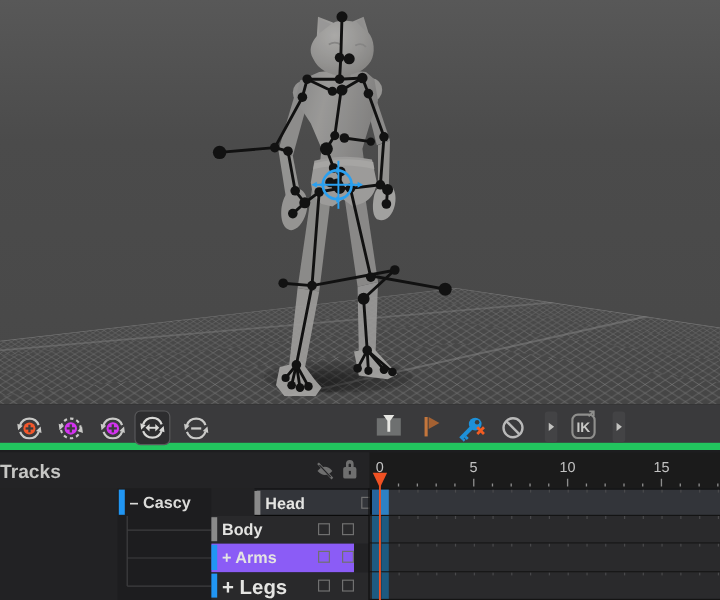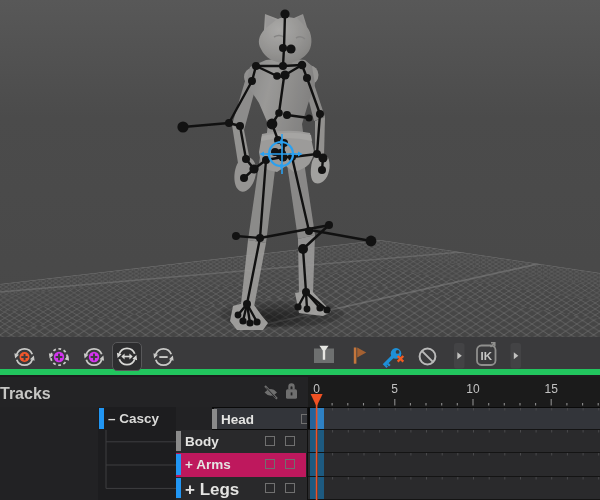--- a/index.html
+++ b/index.html
@@ -360,21 +360,21 @@
         <rect x="212.0" y="0" width="1" height="2.5" fill="#4a4a4c"></rect>
         <rect x="227.6" y="0" width="1" height="2.5" fill="#4a4a4c"></rect>
         <rect x="243.2" y="0" width="1" height="2.5" fill="#4a4a4c"></rect>
         <rect x="258.9" y="0" width="1" height="2.5" fill="#4a4a4c"></rect>
         <rect x="274.6" y="0" width="1" height="2.5" fill="#4a4a4c"></rect>
         <rect x="290.2" y="0" width="1" height="2.5" fill="#4a4a4c"></rect>
       </svg>
       <div style="position:absolute;left:2px;top:0;width:6.5px;height:100%;background:#1d5a80"></div>
       <div style="position:absolute;left:8.5px;top:0;width:7px;height:100%;background:#1d5a80;border-left:1px solid #123a52"></div>
 </div>
-<div style="position:absolute;left:176px;top:76.4px;width:130px;height:23.2px;background:#be185d;">
+<div style="position:absolute;left:176px;top:76.4px;width:119px;height:23.2px;background:#8b5cf6;">
  <div style="position:absolute;left:0;top:1px;width:4.5px;height:20.2px;background:#2196f3"></div>
  <div style="position:absolute;left:9px;top:3.5px;font-size:13.5px;font-weight:bold;color:#e4e4e2">+ Arms</div>
  <div style="position:absolute;left:89px;top:6px;width:10px;height:10px;border:1.5px solid #707070"></div>
  <div style="position:absolute;left:109px;top:6px;width:10px;height:10px;border:1.5px solid #707070"></div>
 </div>
 <div style="position:absolute;left:308px;top:76.4px;width:292px;height:23.2px;background:#2a2a2c;border-bottom:1px solid #141414;">
  <svg width="292" height="4" viewBox="0 0 292 4" style="position:absolute;left:0;top:0">
         <rect x="24.1" y="0" width="1" height="2.5" fill="#4a4a4c"></rect>
         <rect x="39.8" y="0" width="1" height="2.5" fill="#4a4a4c"></rect>
         <rect x="55.5" y="0" width="1" height="2.5" fill="#4a4a4c"></rect>

